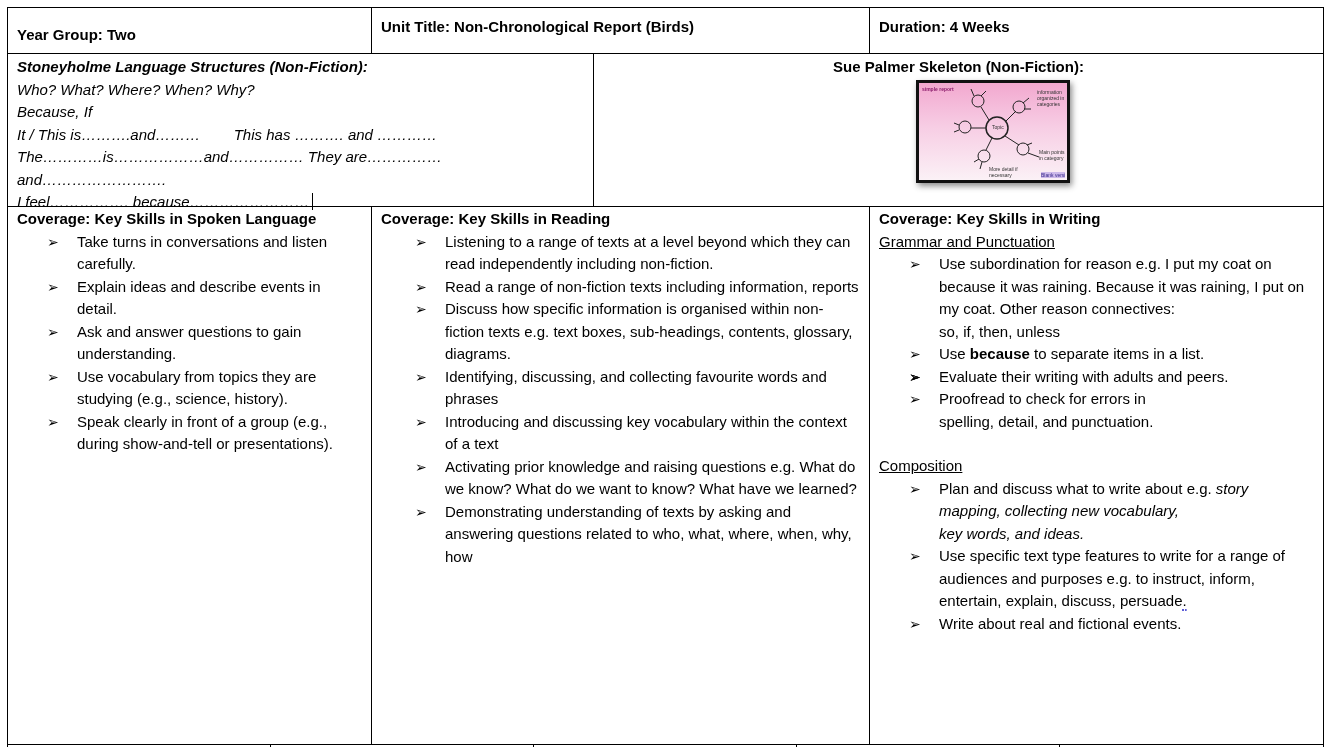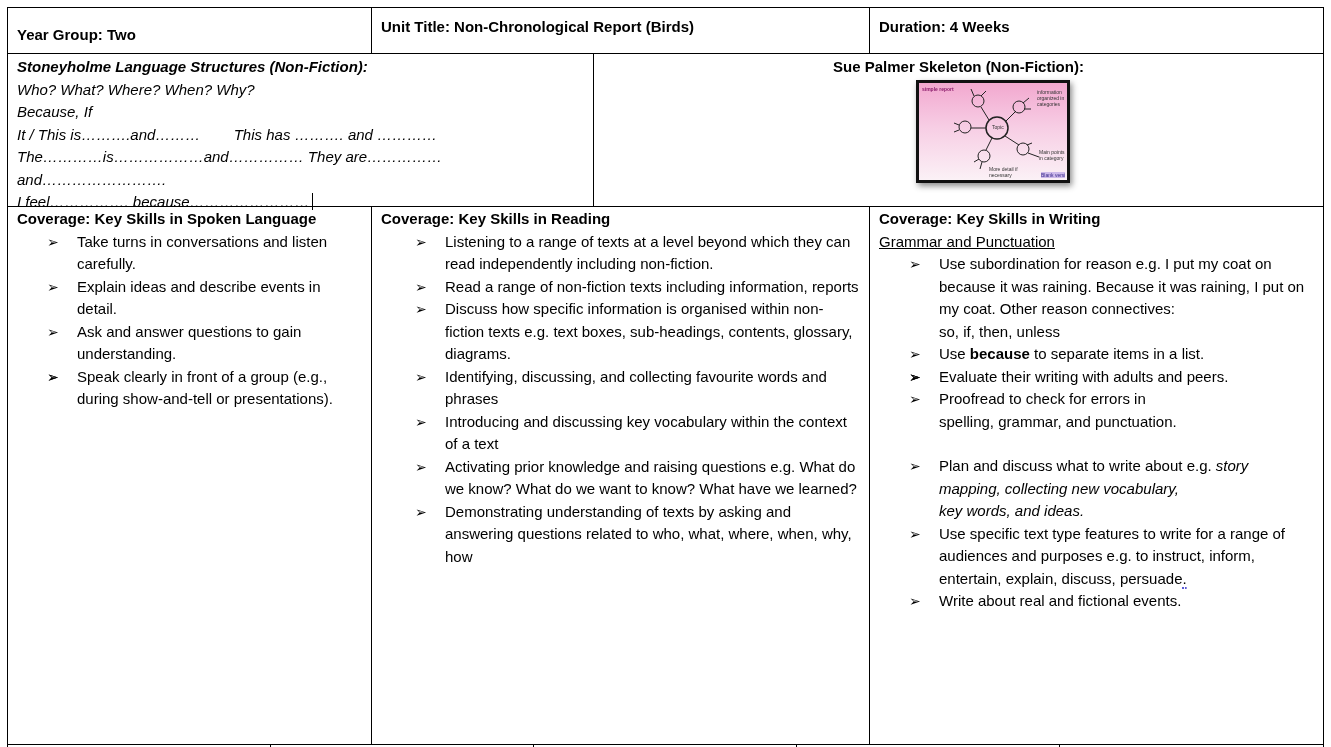--- a/index.html
+++ b/index.html
@@ -96,21 +96,21 @@
   <span class="lbl" style="left:70px; top:83px; width:34px;">More detail if necessary</span>
   <span class="lbl" style="left:122px; top:89px; width:24px; background:#cdb9ea; color:#3a2a8a; white-space:nowrap; overflow:hidden;">Blank version</span>
 </div>
 
 <div class="cell" style="left:8px; top:207px; width:363px; padding-top:1px;">
   <div class="bold">Coverage: Key Skills in Spoken Language</div>
   <ul class="arrow">
     <li><span class="bullet">➢</span><span>Take turns in conversations and listen carefully.</span></li>
     <li><span class="bullet">➢</span><span>Explain ideas and describe events in detail.</span></li>
     <li><span class="bullet">➢</span><span>Ask and answer questions to gain understanding.</span></li>
-    <li><span class="bullet">➢</span></li>
+    <li><span class="bullet">➢</span><span>Use vocabulary from topics they are studying (e.g., science, history).</span></li>
     <li><span class="bullet">➢</span><span>Speak clearly in front of a group (e.g., during show-and-tell or presentations).</span></li>
   </ul>
 </div>
 
 <div class="cell" style="left:372px; top:207px; width:497px; padding-top:1px;">
   <div class="bold">Coverage: Key Skills in Reading</div>
   <ul class="arrow" style="padding-left:64px;">
     <li><span class="bullet">➢</span><span>Listening to a range of texts at a level beyond which they can read independently including non-fiction.</span></li>
     <li><span class="bullet">➢</span><span>Read a range of non-fiction texts including information, reports</span></li>
     <li><span class="bullet">➢</span><span>Discuss how specific information is organised within non-fiction texts e.g. text boxes, sub-headings, contents, glossary, diagrams.</span></li>
@@ -123,21 +123,22 @@
 
 <div class="cell" style="left:870px; top:207px; width:453px; padding-top:1px;">
   <div class="bold">Coverage: Key Skills in Writing</div>
   <div class="u">Grammar and Punctuation</div>
   <ul class="arrow">
     <li><span class="bullet">➢</span><span>Use subordination for reason e.g. I put my coat on because it was raining. Because it was raining, I put on my coat. Other reason connectives:</span><br><span>so, if, then, unless</span></li>
     <li><span class="bullet">➢</span><span>Use </span><span class="bold">because</span><span> to separate items in a list.</span></li>
     <li><span class="bullet">➢</span></li>
     <li><span class="bullet">➢</span></li>
     <li><span class="bullet">➢</span><span>Evaluate their writing with adults and peers.</span></li>
-    <li><span class="bullet">➢</span><span>Proofread to check for errors in</span><br><span>spelling, grammar, and punctuation.</span></li>
+    <li><span class="bullet">➢</span><span>Proofread to check for errors in</span><br><span>spelling, detail, and punctuation.</span></li>
   </ul>
   <div style="height:22px;"></div>
+  <div class="u">Composition</div>
   <ul class="arrow">
     <li><span class="bullet">➢</span><span>Plan and discuss what to write about e.g. </span><span class="ital">story mapping, collecting new vocabulary,</span><br><span class="ital">key words, and ideas.</span></li>
     <li><span class="bullet">➢</span><span>Use specific text type features to write for a range of audiences and purposes e.g. to instruct, inform, entertain, explain, discuss, persuade</span><span class="squiggle">.</span></li>
     <li><span class="bullet">➢</span><span>Write about real and fictional events.</span></li>
   </ul>
 </div>
 
 </body></html>

